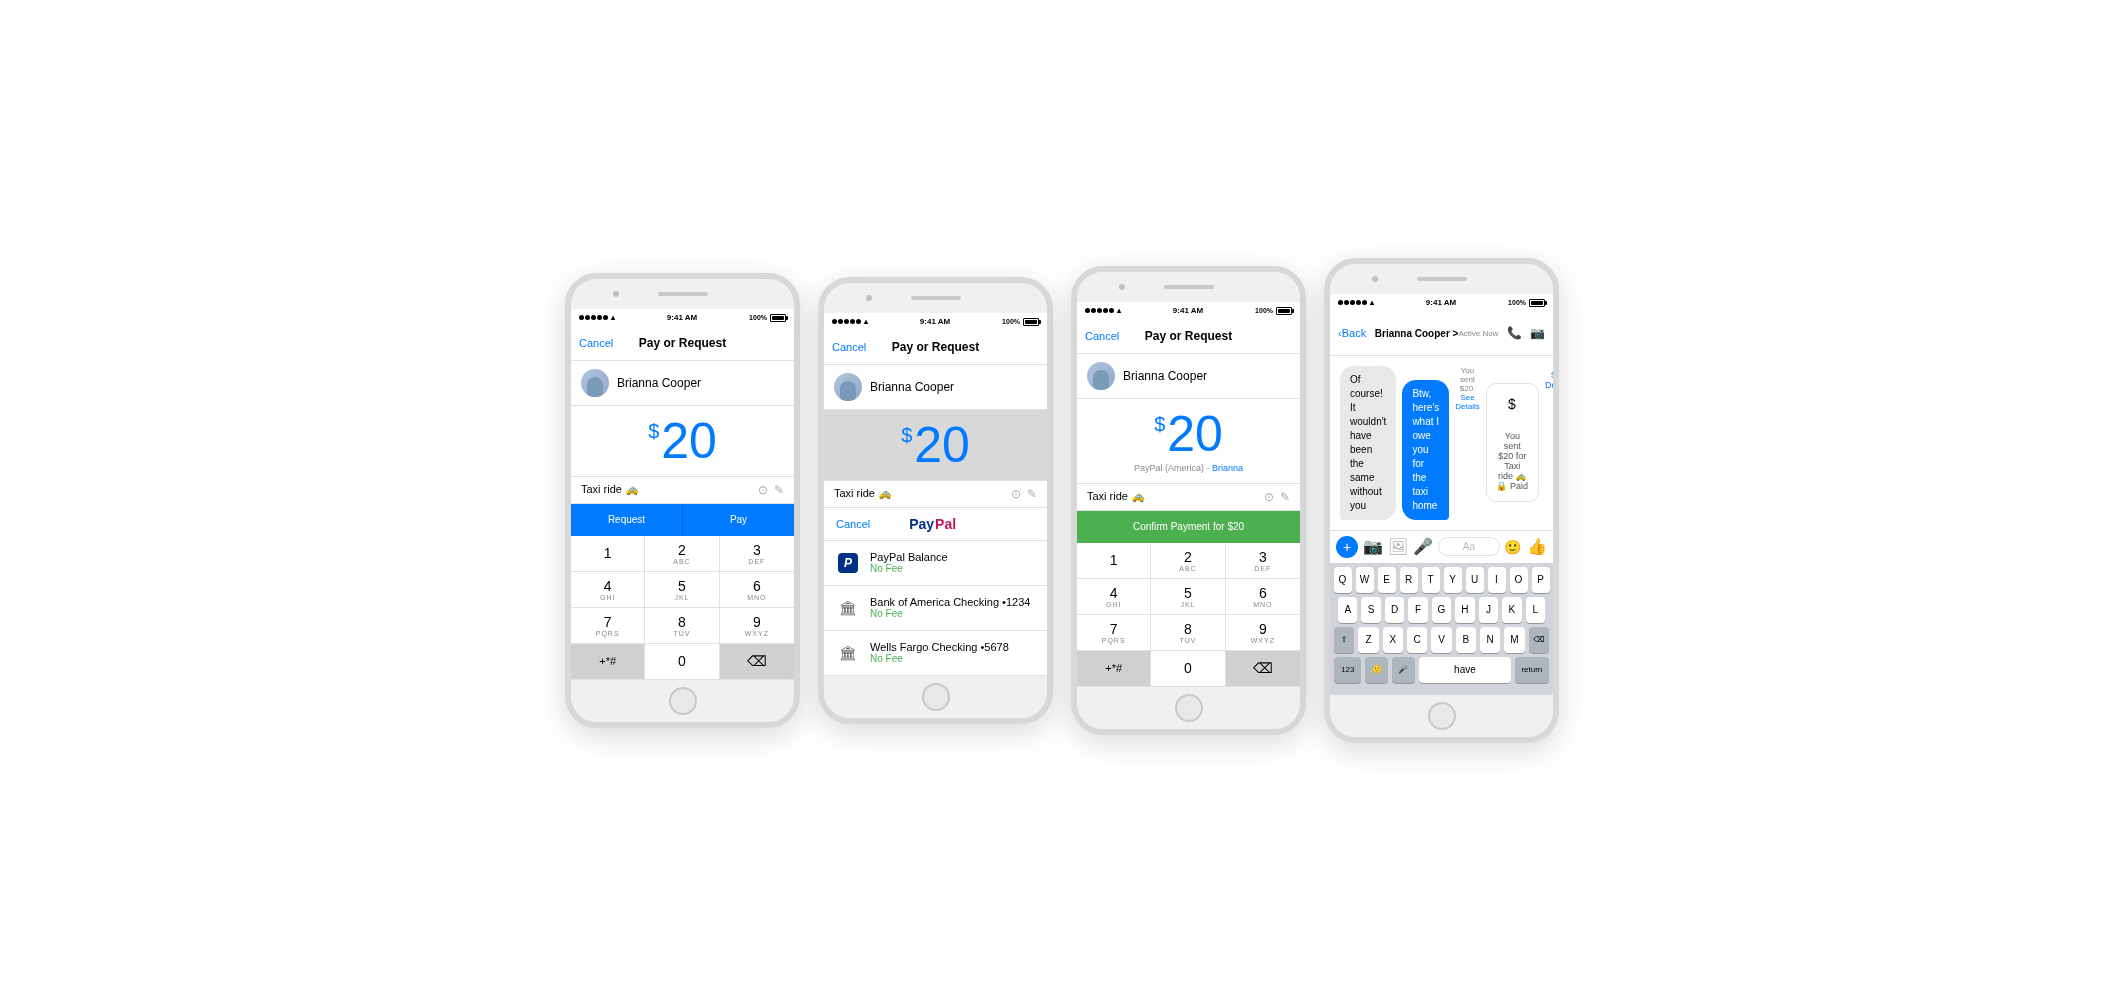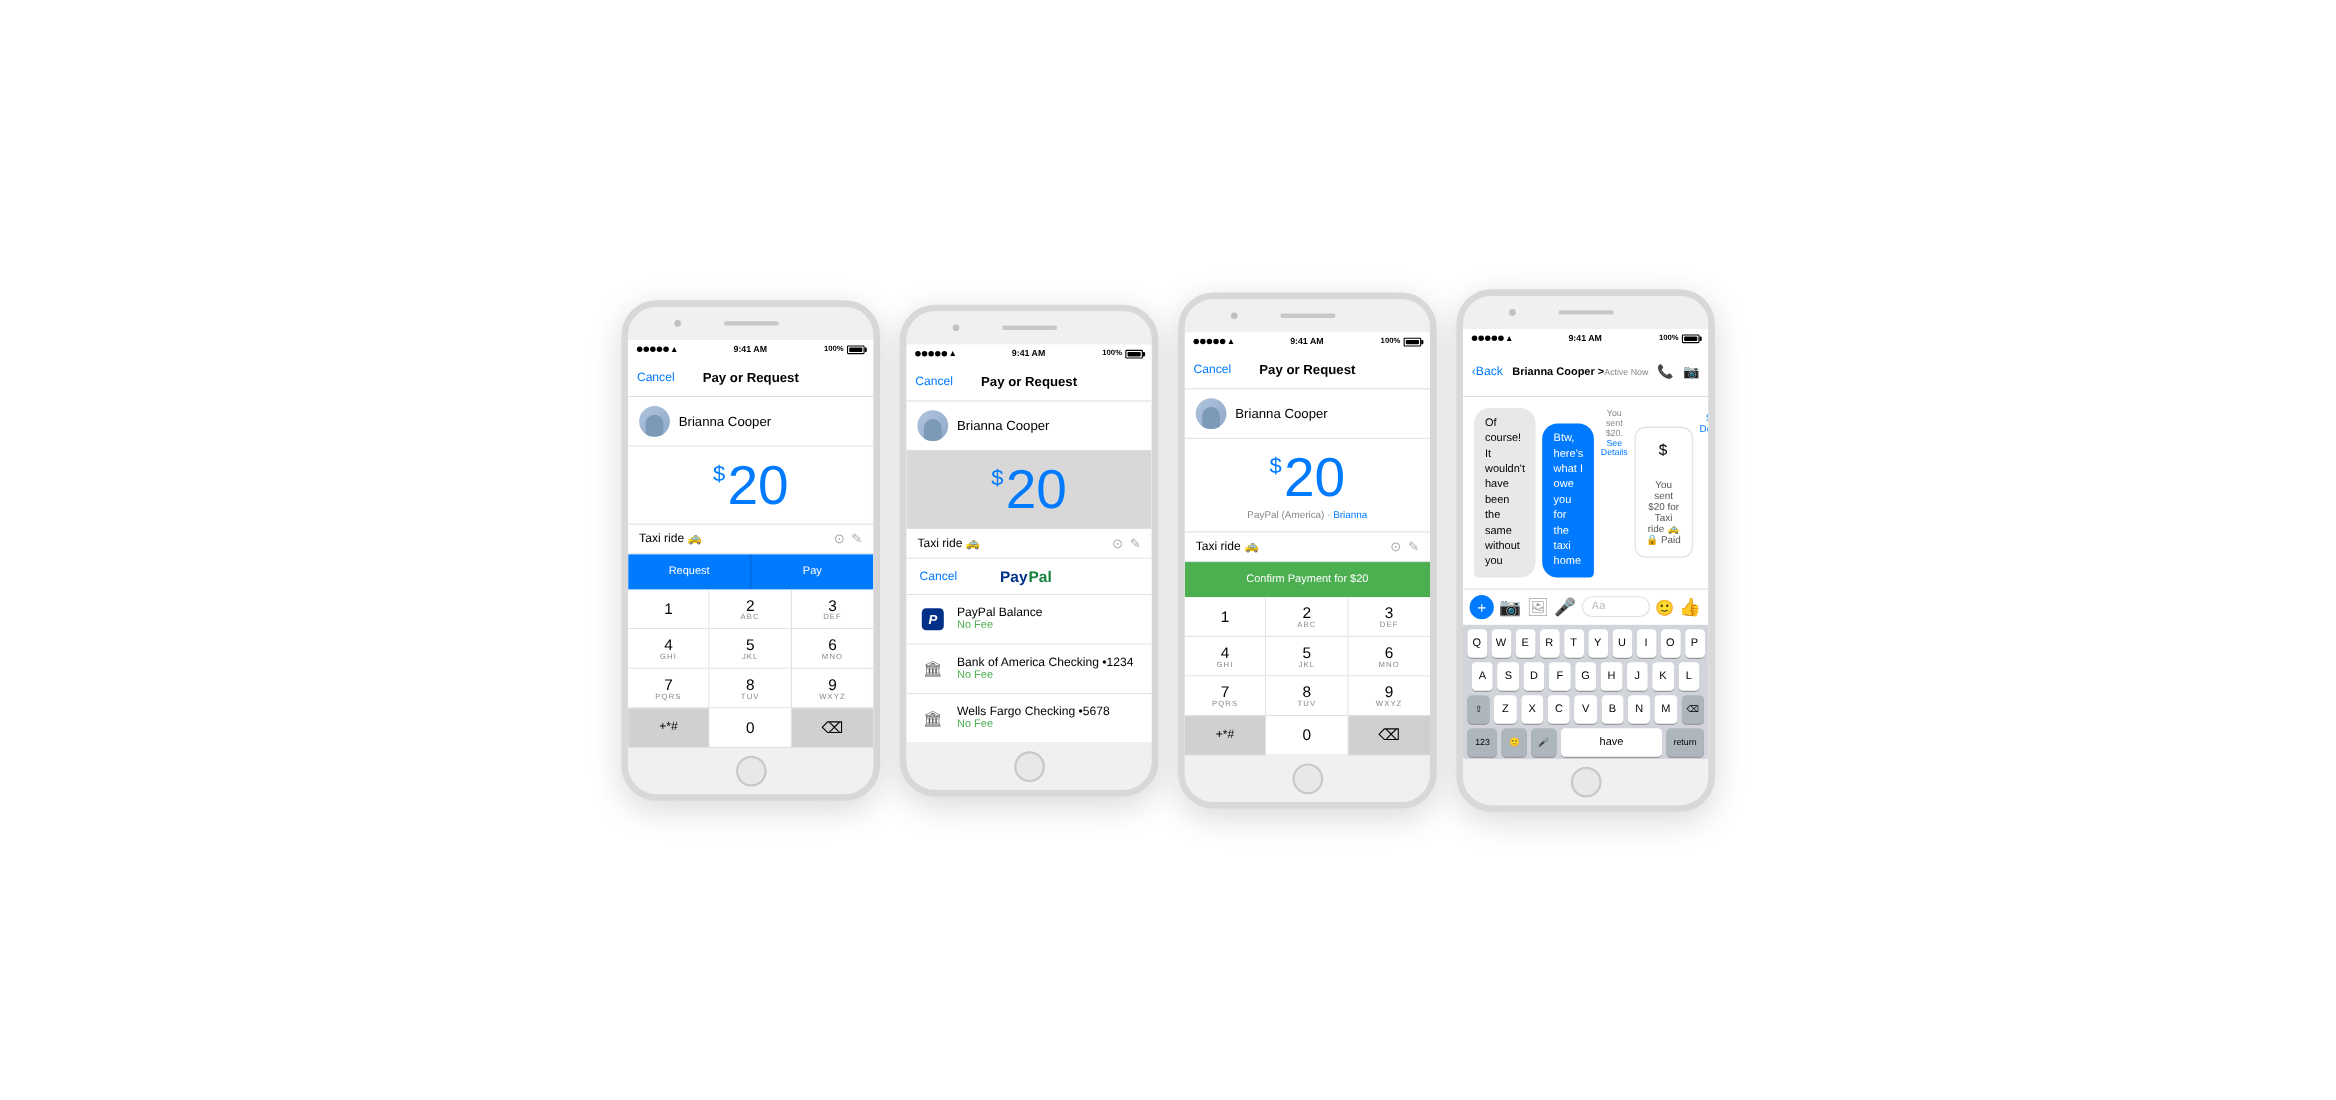--- a/index.html
+++ b/index.html
@@ -285,21 +285,21 @@
     }
     .panel-cancel { font-size: 11px; color: #007AFF; cursor: pointer; }
     .paypal-logo {
       display: flex;
       align-items: center;
       gap: 1px;
       font-size: 14px;
       font-weight: 700;
     }
     .pp-p1 { color: #003087; }
-    .pp-p2 { color: #15803d; }
+    .pp-p2 { color: #be185d; }
 
     .payment-option {
       display: flex;
       align-items: center;
       padding: 10px 12px;
       background: #fff;
       border-bottom: 1px solid #e0e0e0;
       gap: 10px;
     }
     .payment-icon {
@@ -406,20 +406,21 @@
       width: 22px; height: 22px; border-radius: 50%;
       background: #007AFF; color: #fff;
       display: flex; align-items: center; justify-content: center;
       font-size: 14px; cursor: pointer; flex-shrink: 0;
     }
     .input-icon { font-size: 16px; color: #aaa; cursor: pointer; }
     .input-field {
       flex: 1; border: 1px solid #e0e0e0; border-radius: 14px;
       padding: 3px 8px; font-size: 10px; color: #bbb;
       background: #fff;
+      text-align: center;
     }
     .input-emoji { font-size: 14px; cursor: pointer; }
     .input-thumb { font-size: 16px; color: #007AFF; cursor: pointer; }
 
     
     .keyboard {
       background: #d1d5db;
       flex-shrink: 0;
     }
     .kb-row {
@@ -443,21 +444,21 @@
       box-shadow: 0 1px 0 #999;
     }
     .kb-key.special {
       background: #adb5bd;
       color: #000;
       font-size: 8px;
     }
     .kb-bottom-row {
       display: flex;
       gap: 4px;
-      padding: 4px 4px 2px;
+      padding: 4px 4px 12px;
     }
     .kb-bottom-row .kb-key { height: 26px; }
     .kb-shift {
       font-size: 12px;
       display: flex;
       align-items: center;
       justify-content: center;
     }
 
     

